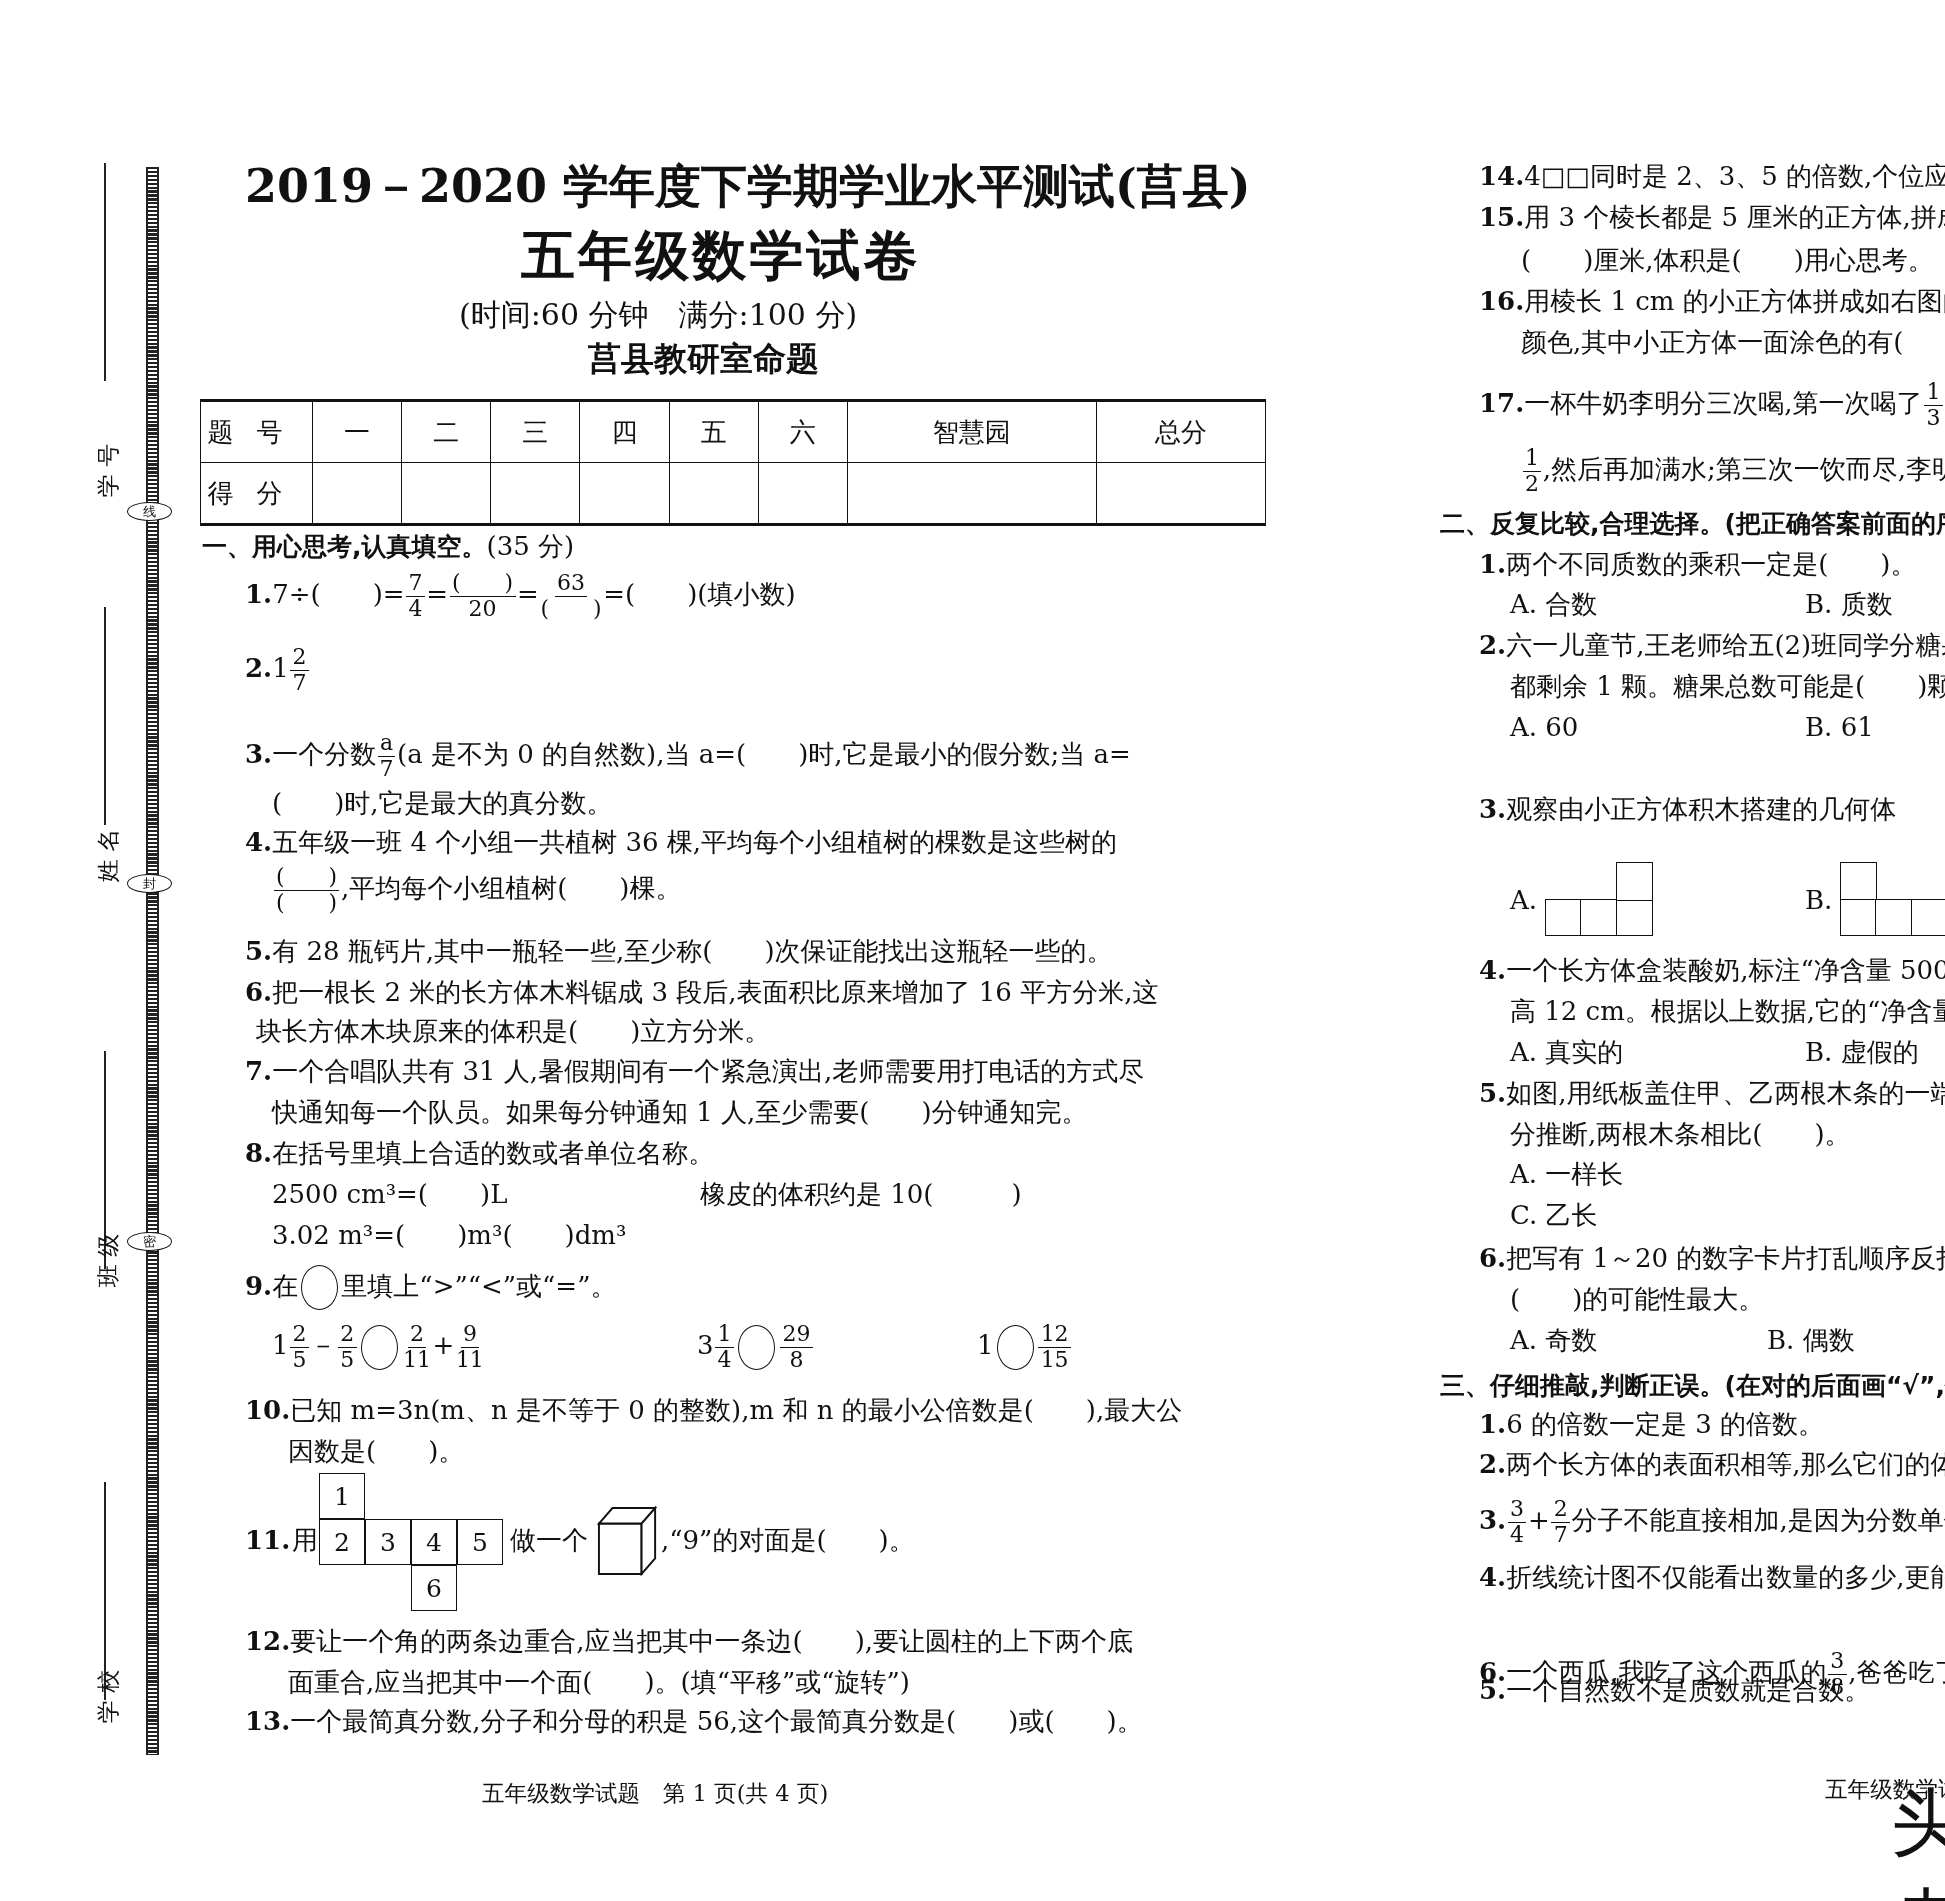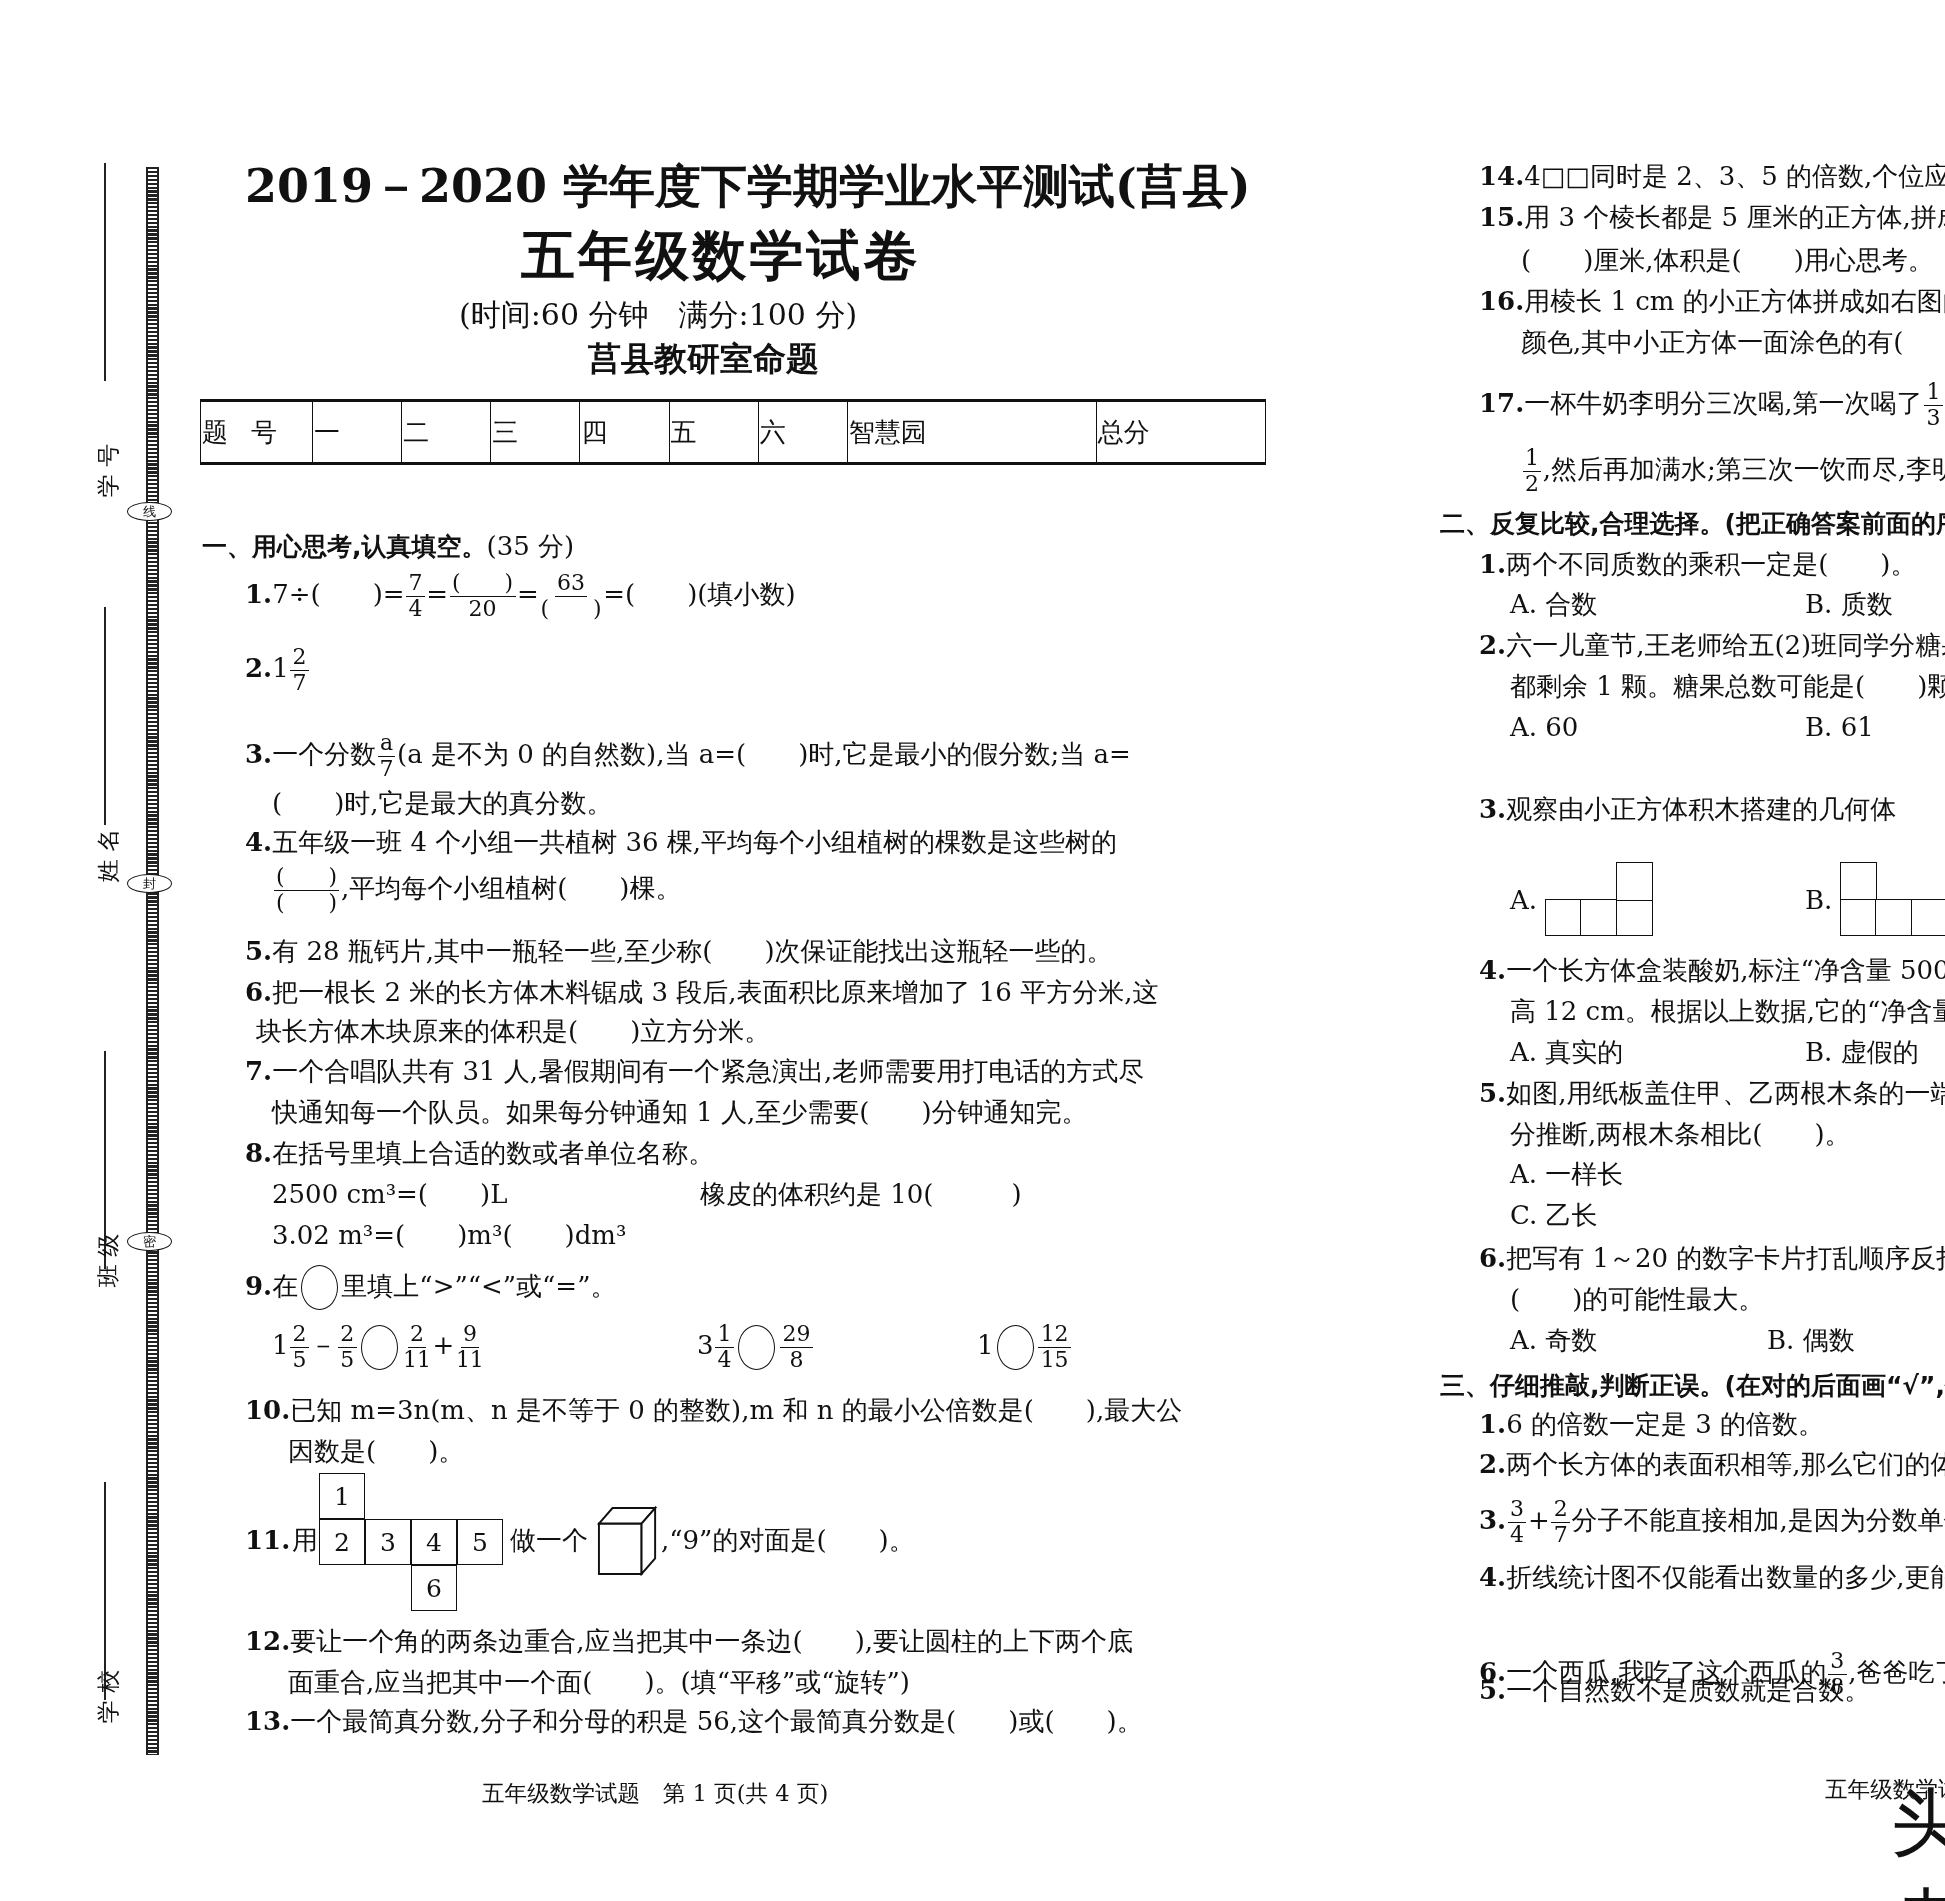--- a/index.html
+++ b/index.html
@@ -17,21 +17,21 @@
   .margin-line{position:absolute;left:104px;width:1.9px;background:#222;}
   .margin-label{position:absolute;left:82px;font-size:23px;transform:rotate(-90deg);transform-origin:center;}
   
   .title1{left:245px;top:163px;font-size:46px;font-weight:bold;}
   .title2{left:521px;top:228px;font-size:54px;font-weight:bold;letter-spacing:3.1px;}
   .title3{left:459px;top:300px;font-size:30px;}
   .title4{left:588px;top:342px;font-size:33px;font-weight:bold;font-family:"DejaVu Sans",sans-serif;}
   
   table.score{position:absolute;left:200px;top:399px;width:1066px;border-collapse:collapse;
               border-top:3.1px solid #111;border-bottom:3.1px solid #111;}
-  table.score td{border:1.2px solid #111;height:58px;font-size:26px;
+  table.score td{border:1.2px solid #111;height:58px;text-align:center;font-size:26px;
                  font-family:Liberation Sans, sans-serif;}
   table.score td:first-child{width:109px;letter-spacing:23px;}
   .sec{font-family:"DejaVu Sans",sans-serif;font-weight:bold;font-size:25px;}
   .frac{display:inline-flex;flex-direction:column;align-items:center;vertical-align:middle;
         font-size:22px;line-height:1;margin:0 1.6px;}
   .frac .n{border-bottom:1.6px solid #111;padding:0 2.3px 1.6px;}
   .frac .d{padding-top:1.6px;}
   .circle{display:inline-block;width:35px;height:43px;border:1.9px solid #111;border-radius:50%;
           vertical-align:middle;margin:0 3.1px;}
   .net{position:absolute;}
@@ -71,20 +71,31 @@
     <td>题号</td>
     <td>一</td>
     <td>二</td>
     <td>三</td>
     <td>四</td>
     <td>五</td>
     <td>六</td>
     <td>智慧园</td>
     <td>总分</td>
   </tr>
+  <tr>
+    <td>得分</td>
+    <td></td>
+    <td></td>
+    <td></td>
+    <td></td>
+    <td></td>
+    <td></td>
+    <td></td>
+    <td></td>
+  </tr>
 </tbody>
   </table>
 
 <div class="abs t" style="left:202px;top:533px">
   <span class="sec">一、用心思考,认真填空。</span><span>(35 分)</span>
 </div>
 
 <div class="abs t" style="left:245px;top:572px">
   <b>1.</b><span>7÷(　　)=</span><span class="frac">
       <span class="n">7</span>

